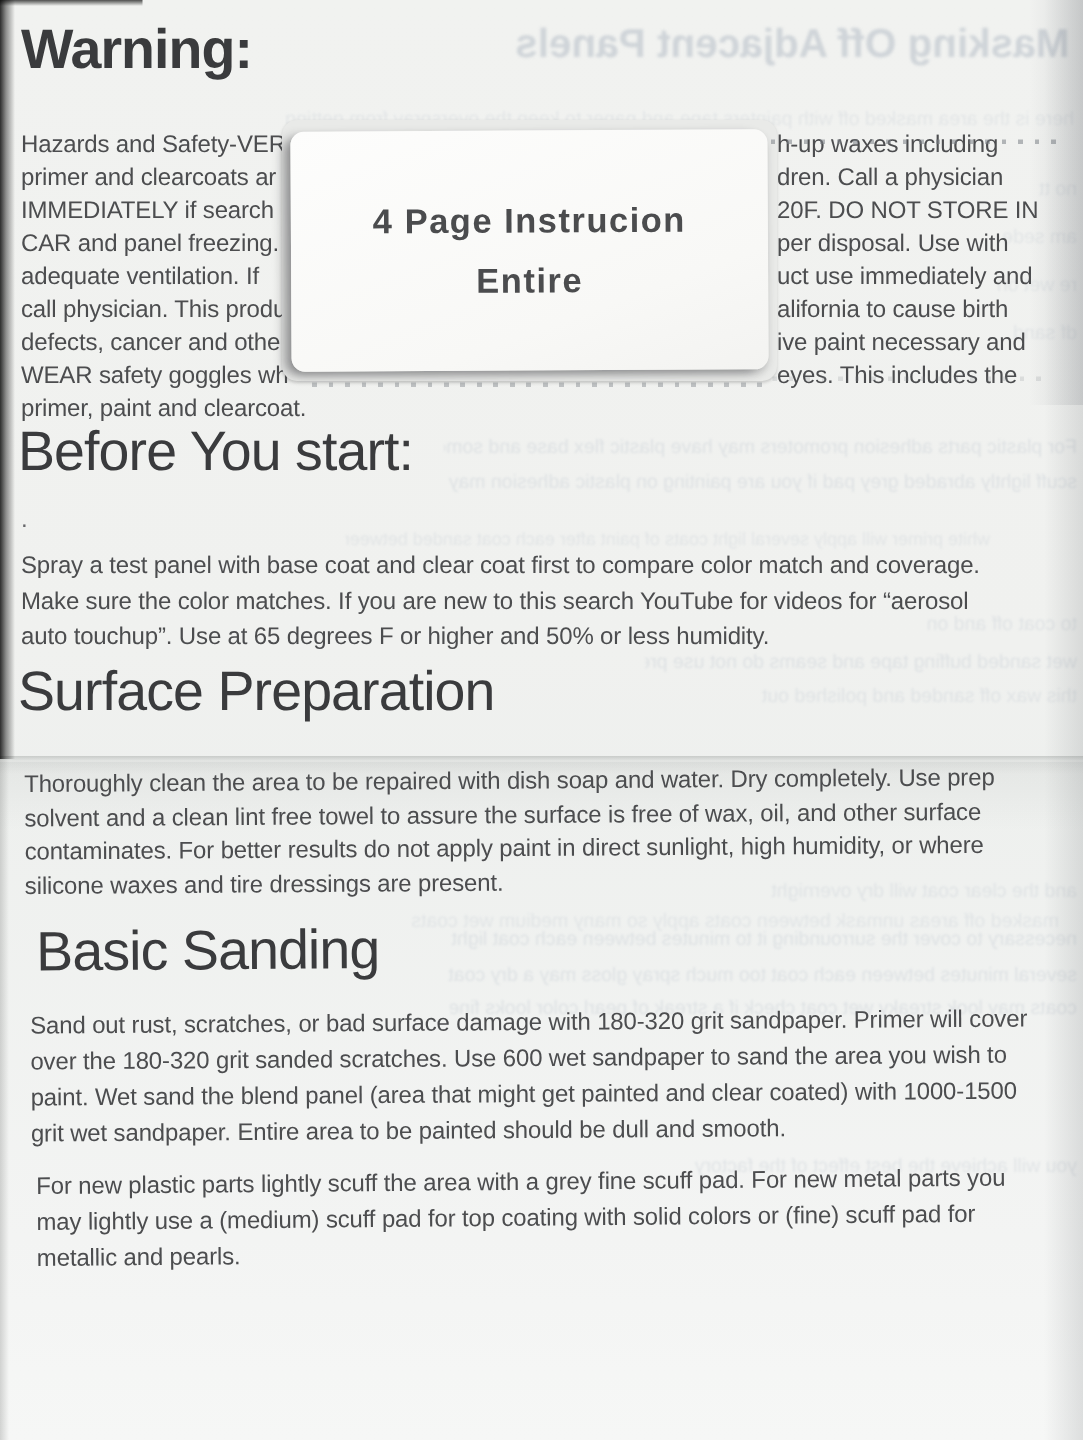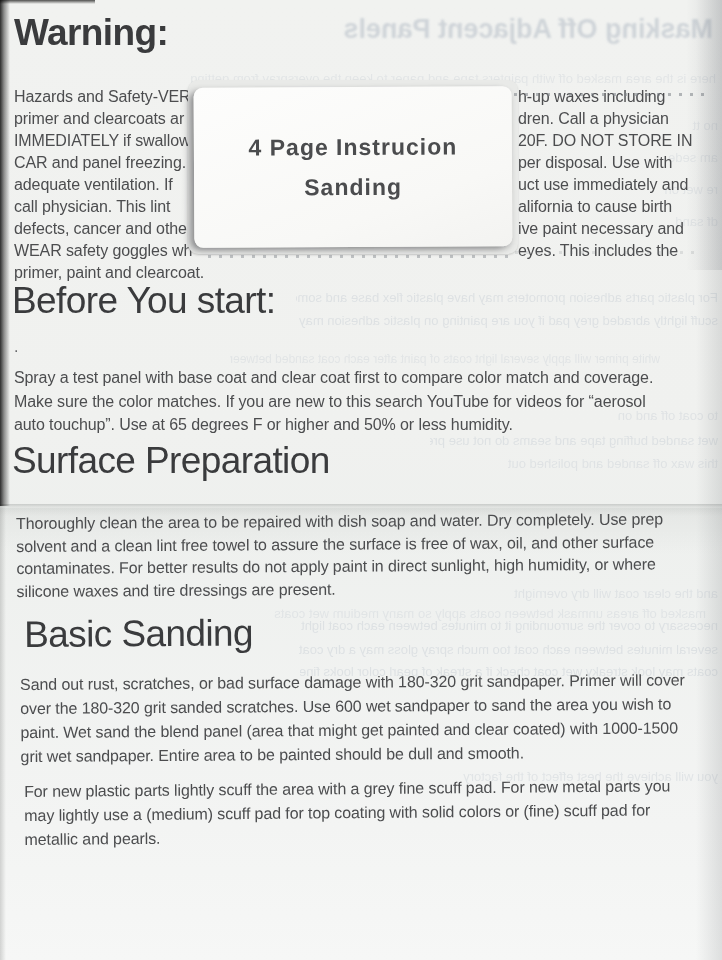--- a/index.html
+++ b/index.html
@@ -75,24 +75,24 @@
       <div class="ghost" style="left: 300px; top: 664px; width: 418px; font-size: 13px; opacity: 0.5;">coats may look streaky wet coat check if a streak of pearl color looks fine</div>
       <div class="ghost" style="left: 460px; top: 769px; width: 258px; font-size: 13px; opacity: 0.45;">you will achieve the best effect of the factory color</div>
     </div>
   <div class="understrip"></div>
 
   <div class="h" style="left:14px;top:12px;font-weight:bold;">Warning:</div>
 
   <div class="warn-col" style="left:14px;">
     <div>Hazards and Safety-VERY</div>
     <div>primer and clearcoats ar</div>
-    <div>IMMEDIATELY if swallow</div>
+    <div>IMMEDIATELY if search</div>
     <div>CAR and panel freezing.</div>
     <div>adequate ventilation. If</div>
-    <div>call physician. This lint</div>
+    <div>call physician. This produ</div>
     <div>defects, cancer and othe</div>
     <div>WEAR safety goggles wh</div>
     <div>primer, paint and clearcoat.</div>
   </div>
 
   <div class="warn-col" style="left:518px;">
     <div>h-up waxes including</div>
     <div>dren. Call a physician</div>
     <div>20F. DO NOT STORE IN</div>
     <div>per disposal. Use with</div>
@@ -101,21 +101,21 @@
     <div>ive paint necessary and</div>
     <div>eyes. This includes the</div>
   </div>
 
   <div class="sticker-backing"></div>
   <div class="perf perf-top"></div>
   <div class="perf perf-bottom"></div>
   <div class="perf perf-bottom2"></div>
   <div class="sticker">
     <div>4 Page Instrucion</div>
-    <div>Sanding</div>
+    <div>Entire</div>
   </div>
 
   <div class="h" style="left:12px;top:280px;">Before You start:</div>
   <div class="stray-dot">.</div>
   <div class="para" style="left:14px;top:366px;line-height:23.5px;">Spray a test panel with base coat and clear coat first to compare color match and coverage.
 Make sure the color matches.  If you are new to this search YouTube for videos for “aerosol
 auto touchup”.  Use at 65 degrees F or higher and 50% or less humidity.</div>
 
   <div class="h" style="left:12px;top:440px;">Surface Preparation</div>
   <div class="seam"></div>

